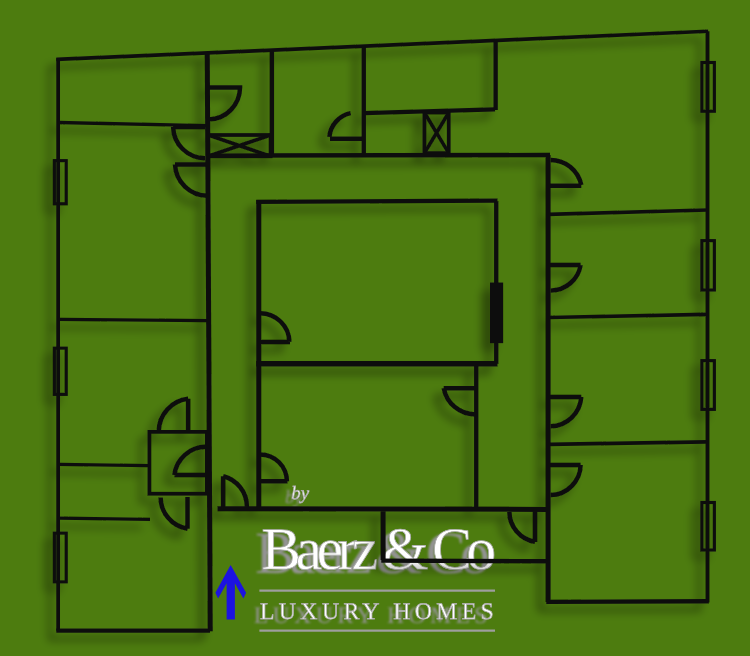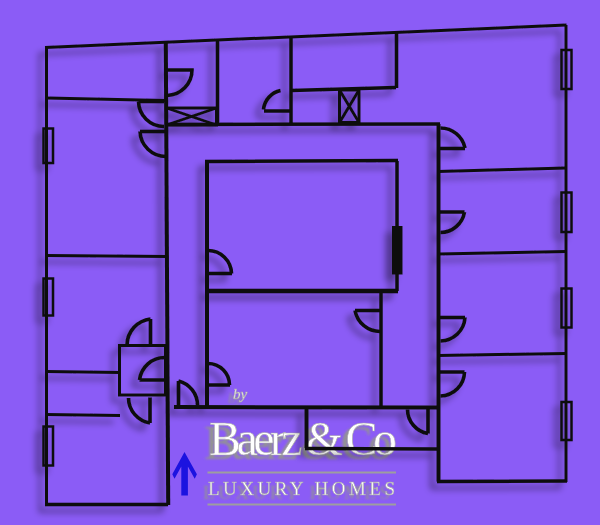--- a/index.html
+++ b/index.html
@@ -1,16 +1,16 @@
 <!DOCTYPE html>
 <html><head>
 <meta charset="utf-8">
 <style>
   html,body{margin:0;padding:0;background:#ffffff;}
-  #page{position:relative;width:600px;height:525px;background:#8b5cf6;overflow:hidden;}
+  #page{position:relative;width:600px;height:525px;background:#4d7c0f;overflow:hidden;}
   svg{display:block;}
 </style>
 </head>
 <body>
 <div id="page">
 <svg width="600" height="525" viewBox="0 0 600 525">
   <defs>
     <filter id="wsh" x="-20%" y="-20%" width="140%" height="140%">
       <feDropShadow dx="-6.5" dy="6.5" stdDeviation="3.2" flood-color="#000000" flood-opacity="0.42"></feDropShadow>
     </filter>

